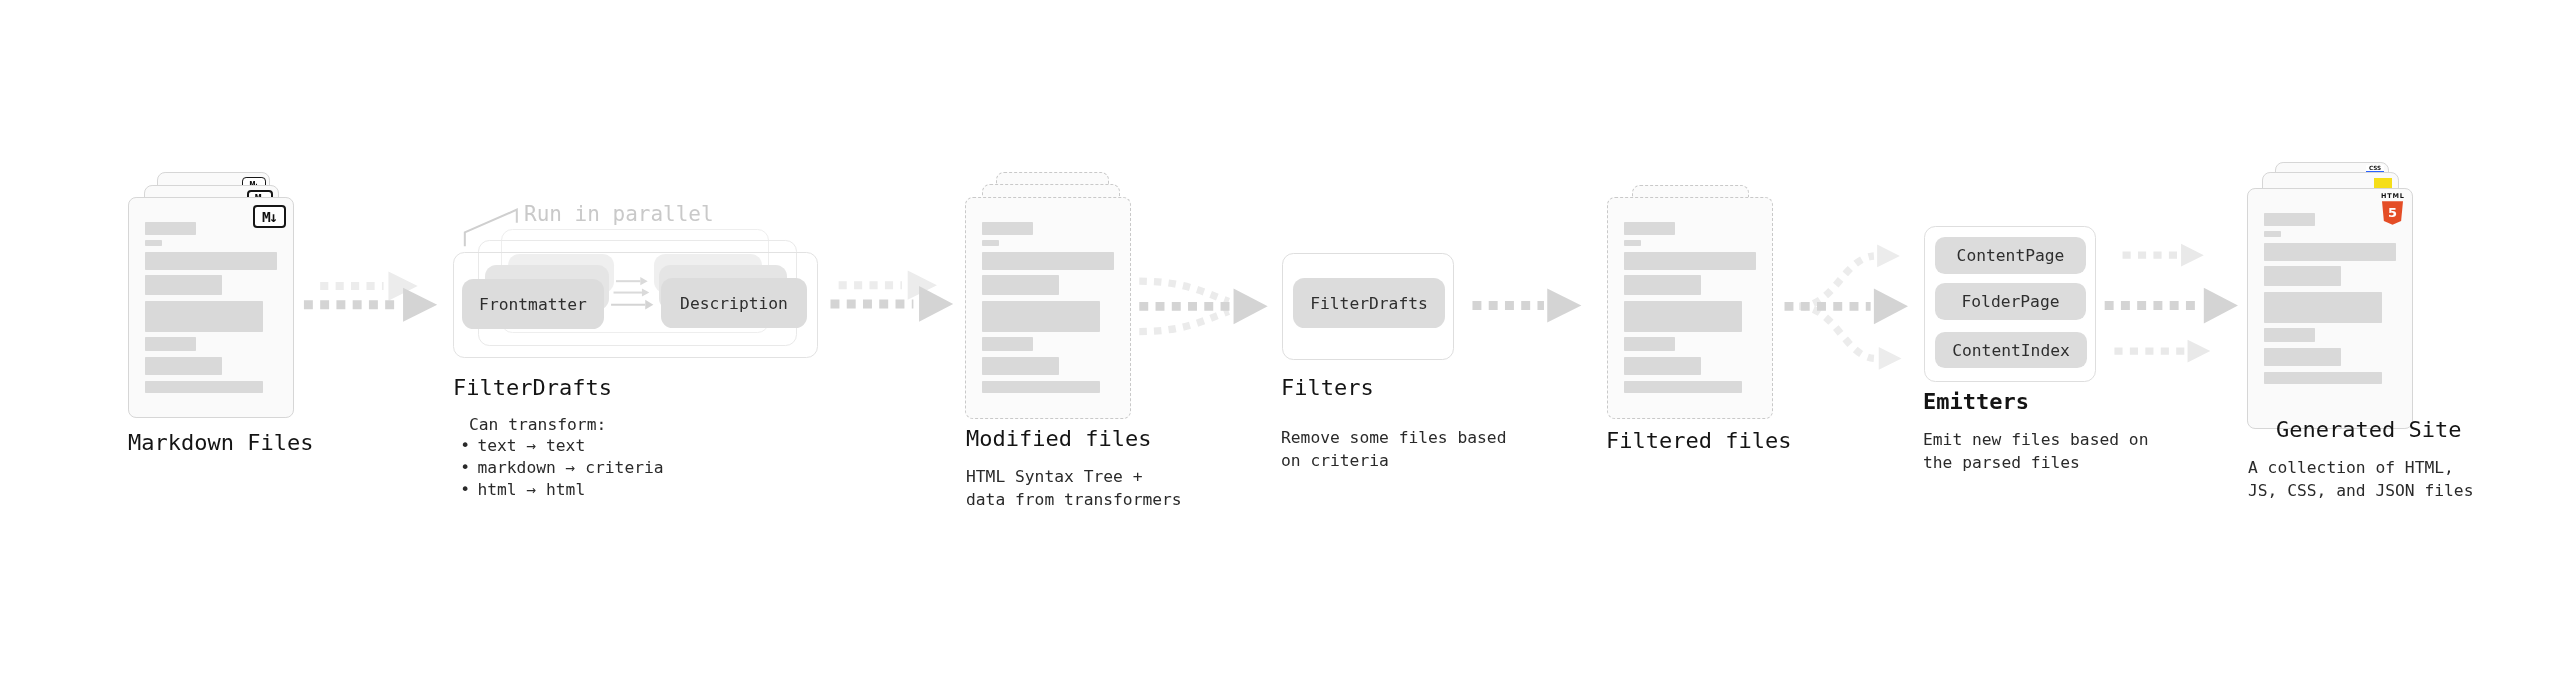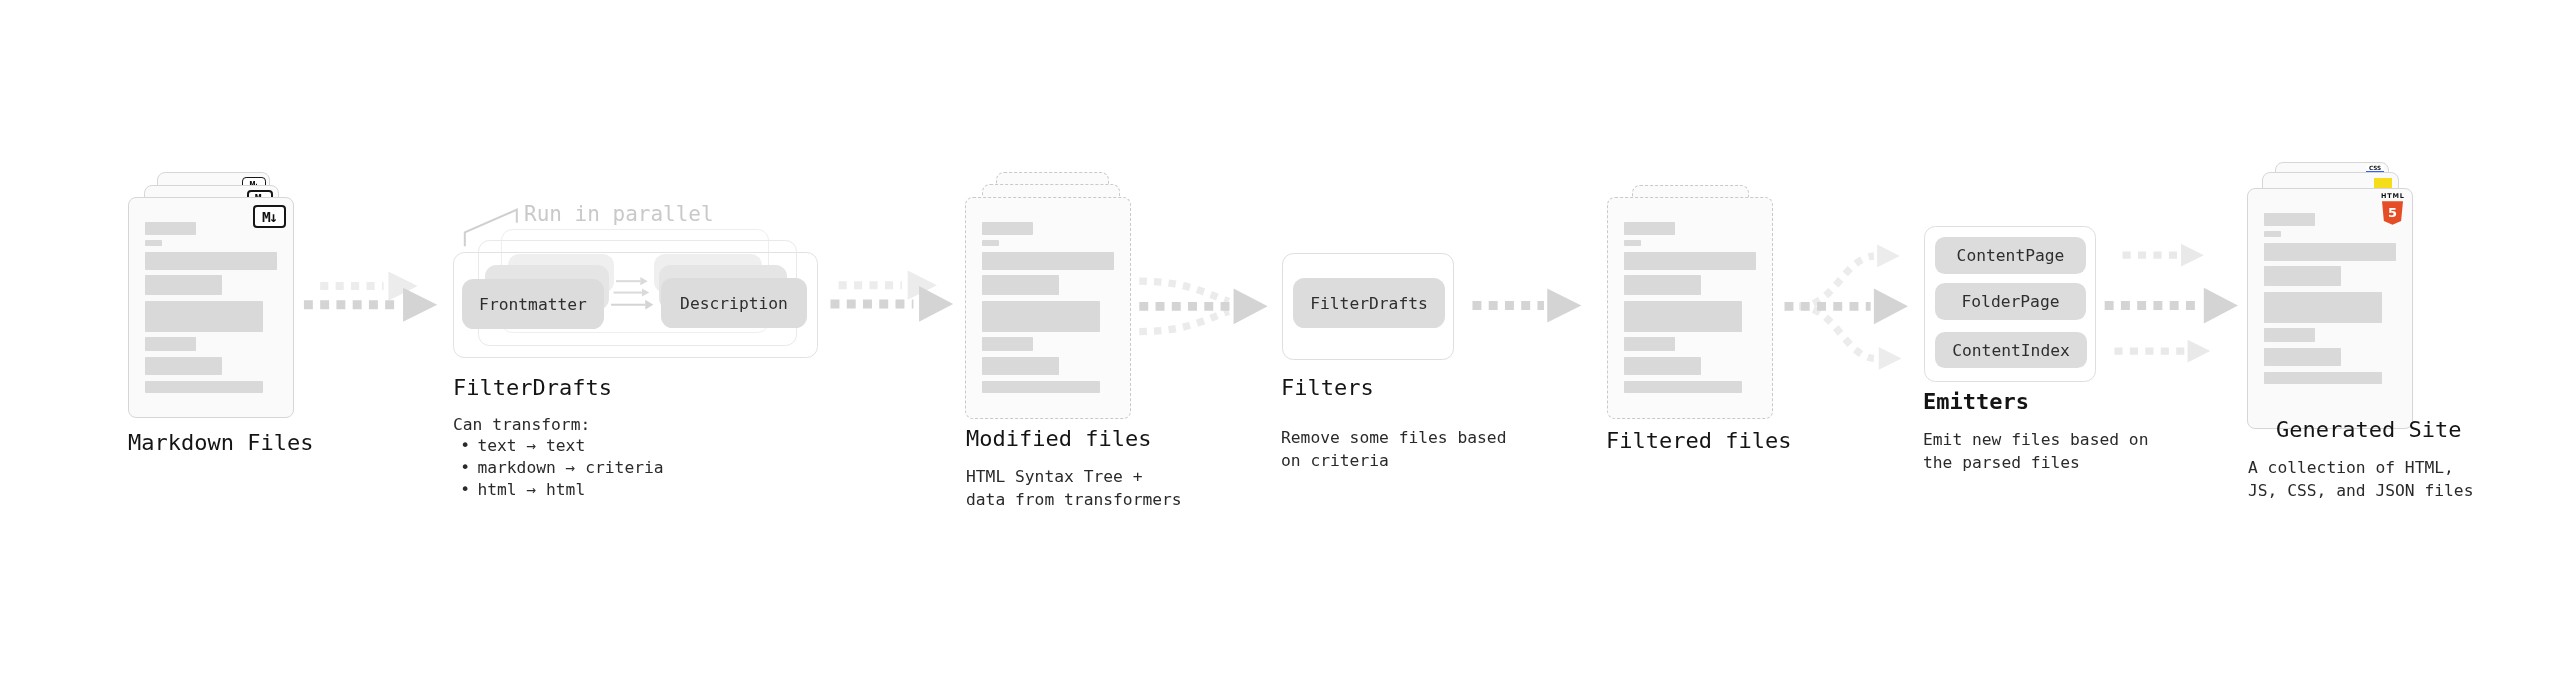--- a/index.html
+++ b/index.html
@@ -142,21 +142,21 @@
 
     <div class="obox" style="left:478px;top:240px;width:319px;height:106px;border-color:#e9e9e9;"></div>
     <div class="pill ghost1" style="left:485px;top:265px;width:124px;height:45px;"></div>
     <div class="pill ghost1" style="left:659px;top:265px;width:128px;height:45px;"></div>
 
     <div class="obox" style="left:453px;top:252px;width:365px;height:106px;"></div>
     <div class="pill" style="left:462px;top:279px;width:142px;height:50px;">Frontmatter</div>
     <div class="pill" style="left:661px;top:278px;width:146px;height:50px;">Description</div>
 
     <div class="title" style="left:453px;top:375px;">FilterDrafts</div>
-    <div class="subtitle" style="left:453px;top:413px;text-align:right;">Can transform:</div>
+    <div class="subtitle" style="left:469px;top:413px;text-align:right;">Can transform:</div>
     <div class="bullets" style="left:453px;top:435px;">
       <div class="bl">
         <span class="bm">•</span>
         <span>text → text</span>
       </div>
       <div class="bl">
         <span class="bm">•</span>
         <span>markdown → criteria</span>
       </div>
       <div class="bl">

